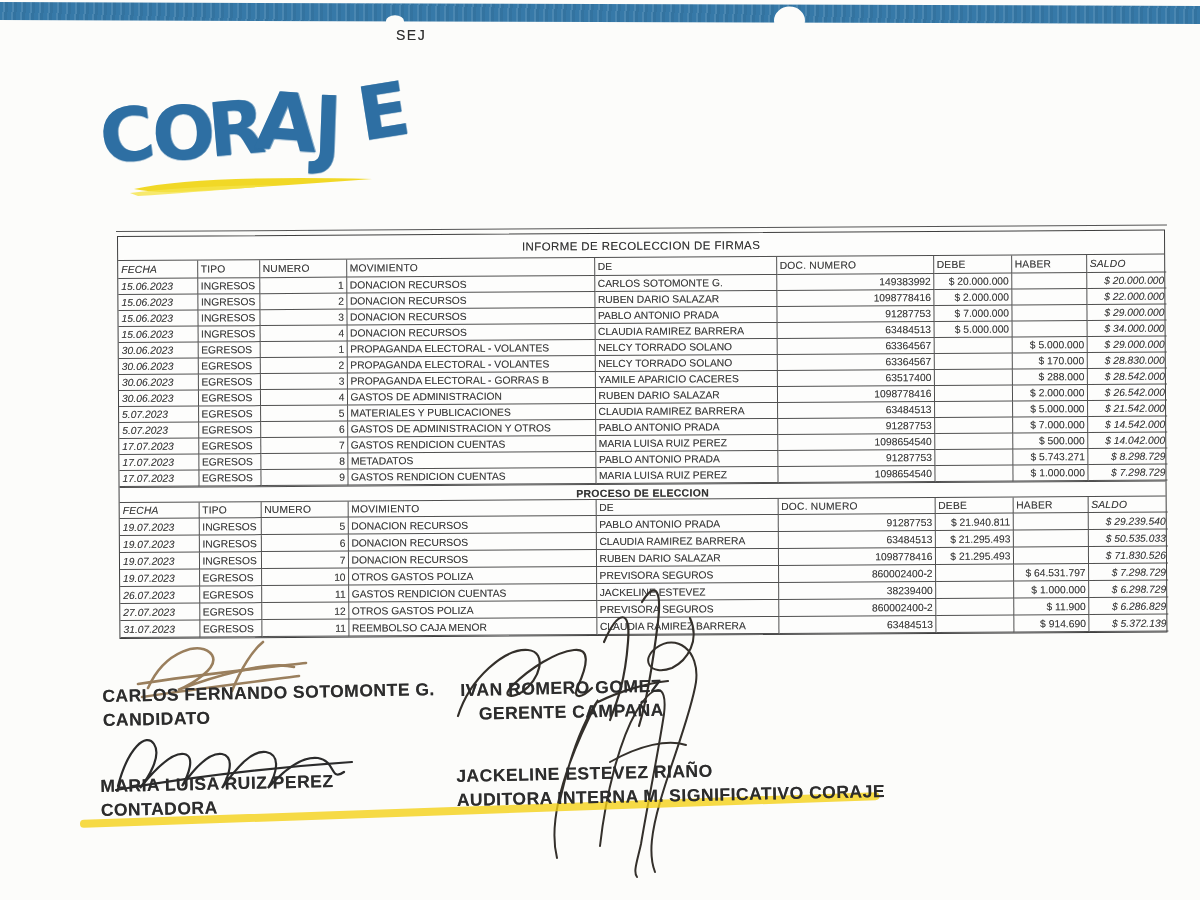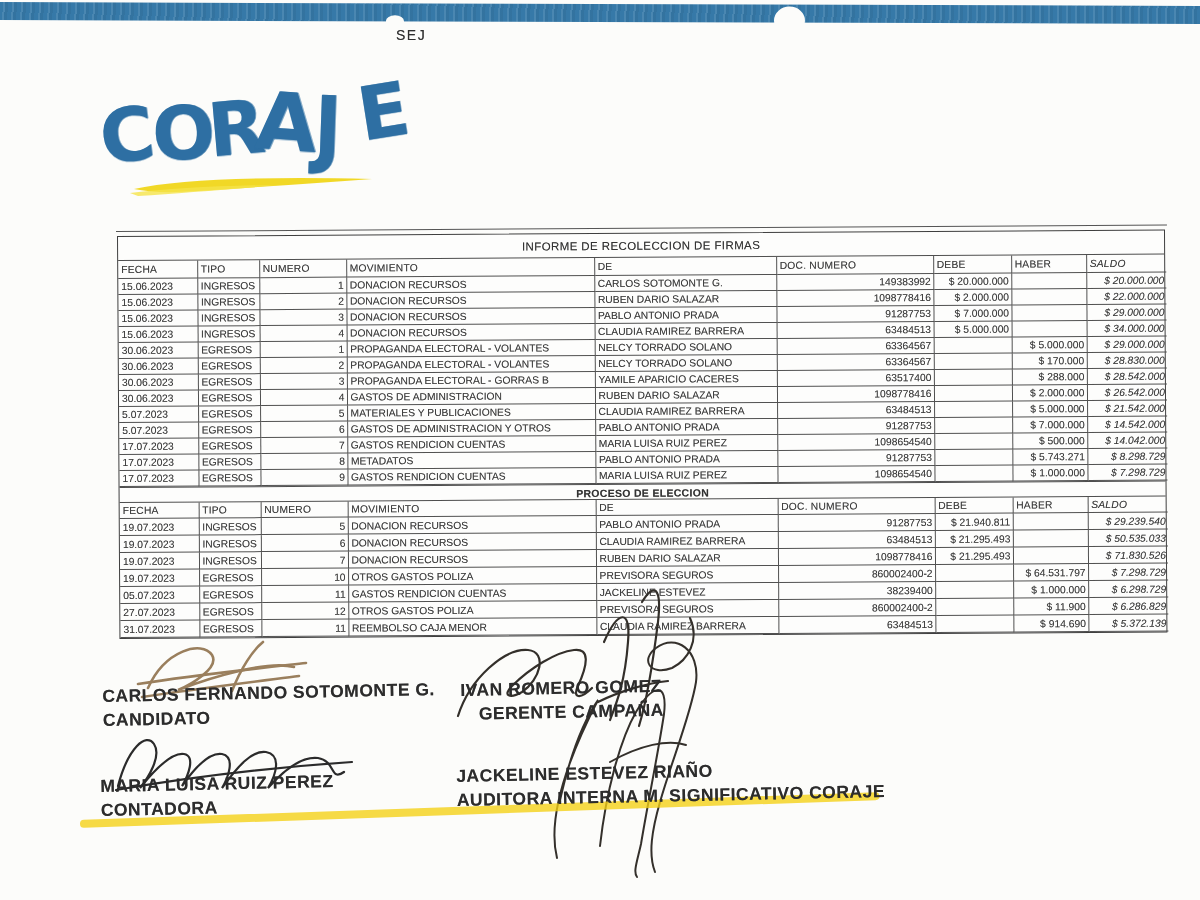--- a/index.html
+++ b/index.html
@@ -79,21 +79,21 @@
     padding:0 3px; white-space:nowrap; overflow:hidden;
     color:#3a3a3a; text-align:left;
     text-shadow:0 0 0.5px rgba(60,60,60,0.45);
   }
   th { letter-spacing:0.2px; }
   #t1 tr { height:16px; } #t1 tr.hdr { height:17px; }
   #t2 tr { height:17px; } #t2 tr.hdr { height:16px; }
   td:nth-child(3), td:nth-child(6), td:nth-child(7),
   td:nth-child(8), td:nth-child(9) { text-align:right; padding-right:2px; }
   table tr:first-child th { border-top:none; }
-  th:first-child, td:first-child { border-left:none; }
+  th:first-child, td:first-child { border-left:none;font-style:italic; }
   th:last-child, td:last-child { border-right:none;font-style:italic; }
 
   
   .sig-svg { position:absolute; left:0; top:0; pointer-events:none; }
   .sig-text {
     position:absolute; font-weight:bold; font-size:17.5px;
     letter-spacing:0.5px; color:#2c2c2c; line-height:24px;
     transform:rotate(-1.2deg); transform-origin:left top;
     text-shadow:0 0 0.6px rgba(40,40,40,0.55);
   }
@@ -364,21 +364,21 @@
           <td>EGRESOS</td>
           <td>10</td>
           <td>OTROS GASTOS POLIZA</td>
           <td>PREVISORA SEGUROS</td>
           <td>860002400-2</td>
           <td></td>
           <td>$ 64.531.797</td>
           <td>$ 7.298.729</td>
         </tr>
         <tr>
-          <td>05.07.2023</td>
+          <td>26.07.2023</td>
           <td>EGRESOS</td>
           <td>11</td>
           <td>GASTOS RENDICION CUENTAS</td>
           <td>JACKELINE ESTEVEZ</td>
           <td>38239400</td>
           <td></td>
           <td>$ 1.000.000</td>
           <td>$ 6.298.729</td>
         </tr>
         <tr>

